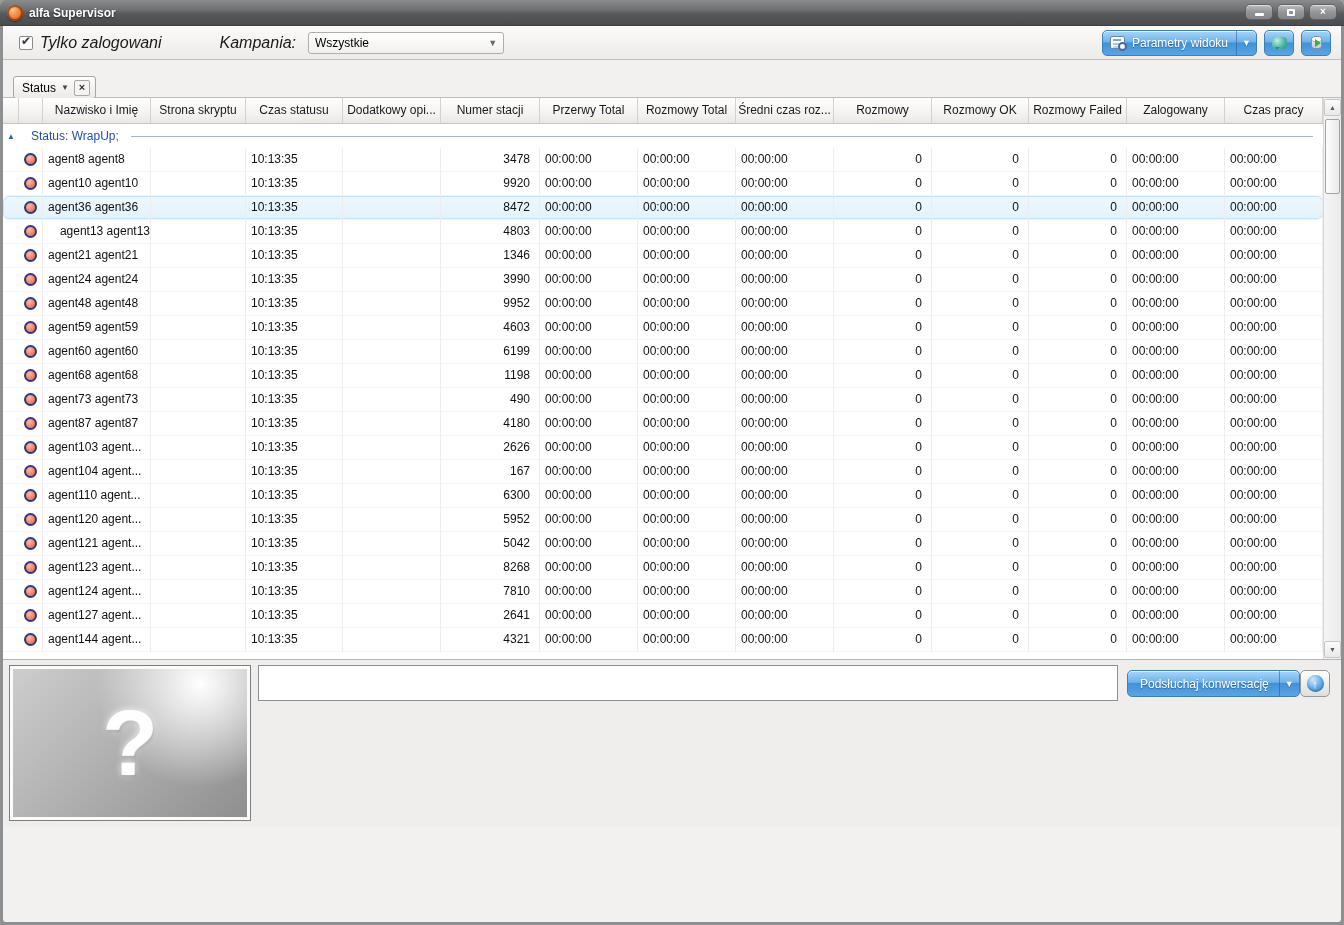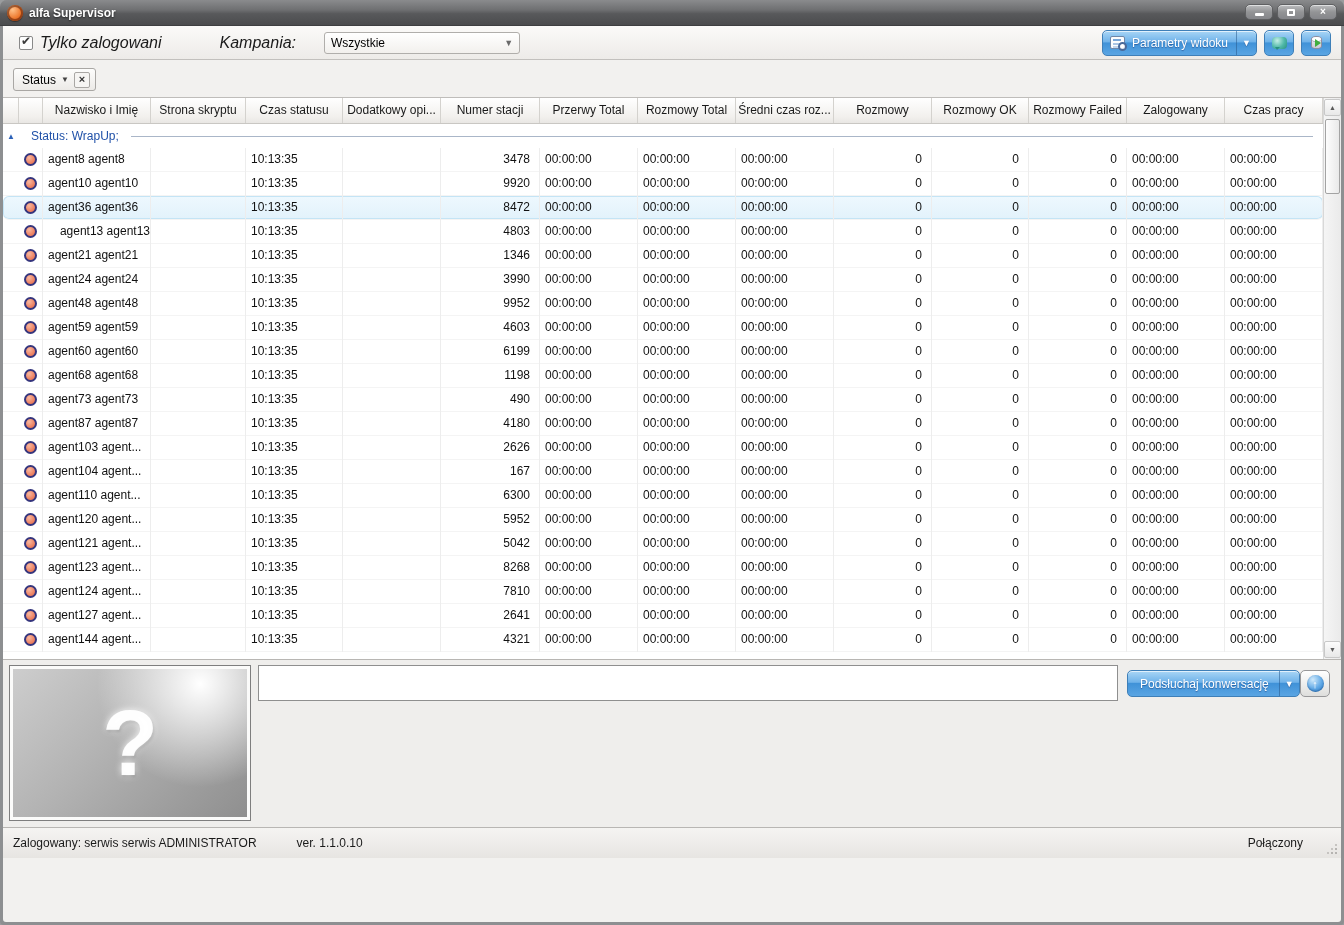--- a/index.html
+++ b/index.html
@@ -46,21 +46,21 @@
   .mon-arrow { color:#5aa0e0; font-size:10px; margin-left:7px; }
 
   
   .filterbar { height:34px; background:linear-gradient(#fbfaf9, #edebe8); border-bottom:1px solid #c2c0bd;
                display:flex; align-items:center; padding:0 10px; }
   .checkbox { width:14px; height:14px; background:#fdfdfd; border:1px solid #898989; border-radius:2px;
               margin:0 7px 0 6px; position:relative; }
   .checkbox .check { position:absolute; left:1px; top:-3px; font-size:12px; color:#3a3a3a; }
   .flabel { font-size:16px; color:#1a1a1a;font-style:italic; }
   .campaign-label { margin-left:58px; }
-  .select { margin-left:28px; width:196px; height:22px; border:1px solid #b0aeab; border-radius:3px;
+  .select { margin-left:12px; width:196px; height:22px; border:1px solid #b0aeab; border-radius:3px;
             background:linear-gradient(#ffffff, #f2f0ed); display:flex; align-items:center; padding:0 6px;
             font-size:12px; position:relative; }
   .select .arr { margin-left:auto; color:#6a6a6a; font-size:9px; }
   .right-cluster { margin-left:auto; display:flex; align-items:center; gap:7px; }
   .btn-blue { height:26px; border:1px solid #3e7fb8; border-radius:5px; color:#fff; font-size:12px;
     background:linear-gradient(#a9d6f6 0%, #6fb2e9 45%, #4092d8 50%, #5aa5e3 100%);
     box-shadow:inset 0 1px 0 rgba(255,255,255,.65); display:flex; align-items:center;
     text-shadow:0 1px 1px rgba(0,0,60,.35); }
   .params-btn { padding:0 0 0 7px; }
   .params-btn .lbl { margin:0 8px 0 7px; }
@@ -78,21 +78,21 @@
     border-top-color:#2a8f80; border-left-width:2px; }
   .db-ic { width:11px; height:13px; border:1px solid #8f8fa0; border-radius:5px/3px; position:relative;
     background:linear-gradient(#f4f4f8, #c9c9d4); }
   .db-ic::before { content:""; position:absolute; left:0; top:0; width:9px; height:4px; border-radius:50%;
     background:#ffffff; border-bottom:1px solid #9a9aac; }
   .db-ic::after { content:""; position:absolute; right:-4px; bottom:1px; border:4px solid transparent;
     border-left:6px solid #3fae3f; }
 
   
   .tabstrip { height:38px; background:#f2f1ef; border-bottom:1px solid #bfbdba; position:relative; }
-  .status-tab { position:absolute; left:10px; top:8px; height:23px; display:flex; align-items:center;
+  .status-tab { position:absolute; left:10px; top:16px; height:23px; display:flex; align-items:center;
     background:linear-gradient(#fdfdfc, #eceae7); border:1px solid #a9a7a4; border-radius:3px; padding:0 5px; }
   .status-tab .lbl { font-size:12px; margin:0 5px 0 3px; }
   .status-tab .arr { font-size:8px; color:#444; margin-right:5px; }
   .tab-close { width:16px; height:16px; border:1px solid #a9a7a4; border-radius:2px; background:#f6f5f3;
     display:flex; align-items:center; justify-content:center; font-size:11px; font-weight:bold; color:#333; line-height:1; }
 
   
   .tablewrap { height:561px; background:#ffffff; display:flex; position:relative; }
   .tmain { width:1320px; display:flex; flex-direction:column; }
   .theader { height:26px; display:flex; background:linear-gradient(#ffffff, #f2f0ed 75%, #e9e7e4);
@@ -664,21 +664,15 @@
         <span class="lbl">Podsłuchaj konwersację</span>
         <span class="split-arrow">
             <span>▼</span>
           </span>
       </span>
       <span class="up-btn">
         <span class="up-circ">↑</span>
       </span>
     </div>
 
-    <div class="statusbar">
-      <span>Zalogowany: serwis serwis ADMINISTRATOR</span>
-      <span class="ver">ver. 1.1.0.10</span>
-      <span class="conn">Połączony</span>
-      <span class="grip"></span>
-    </div>
 
   </div>
 </div>
 
 </body></html>

